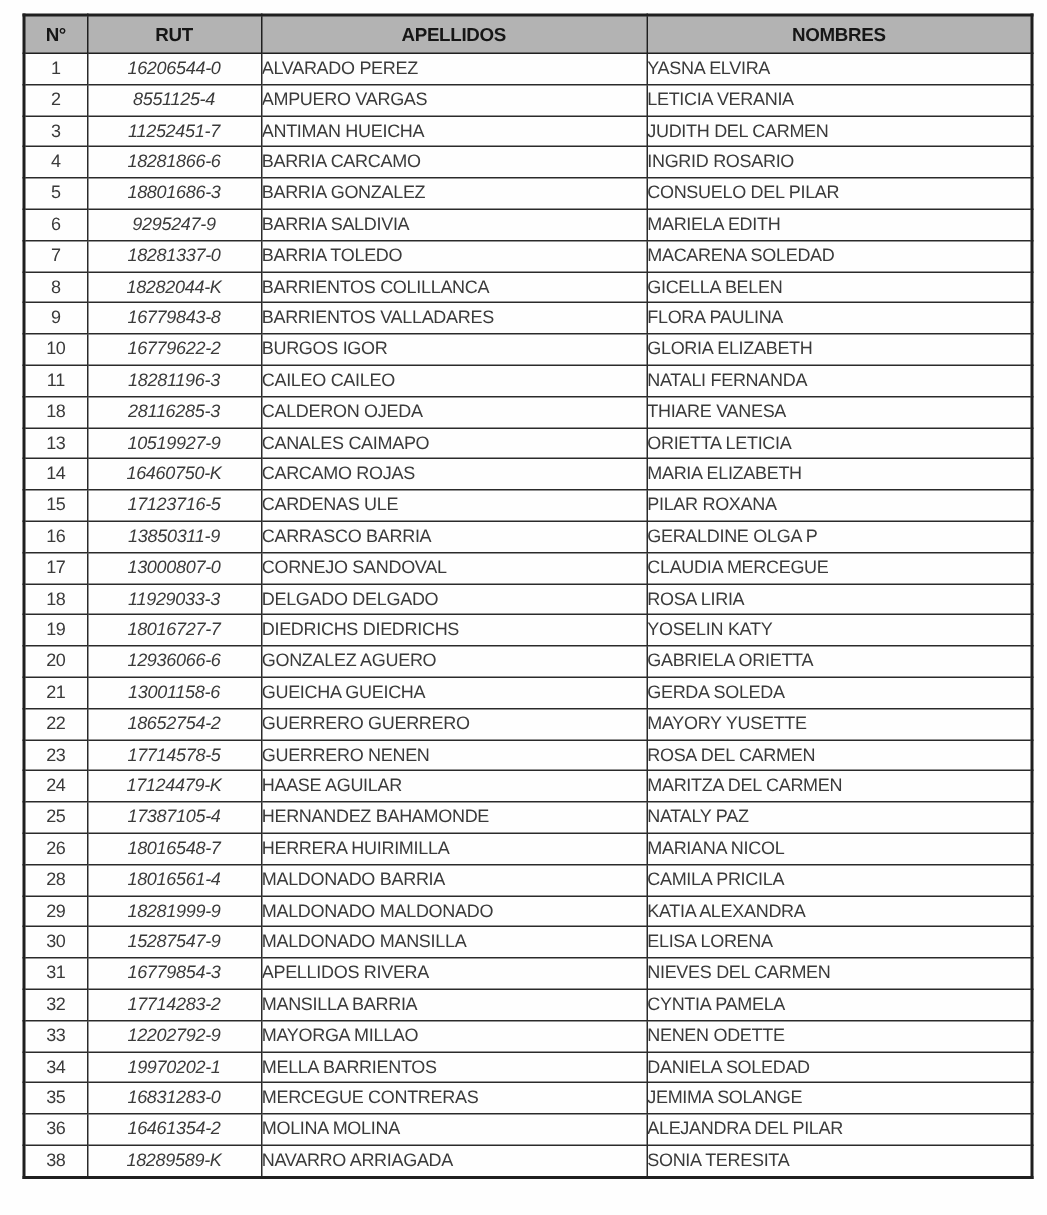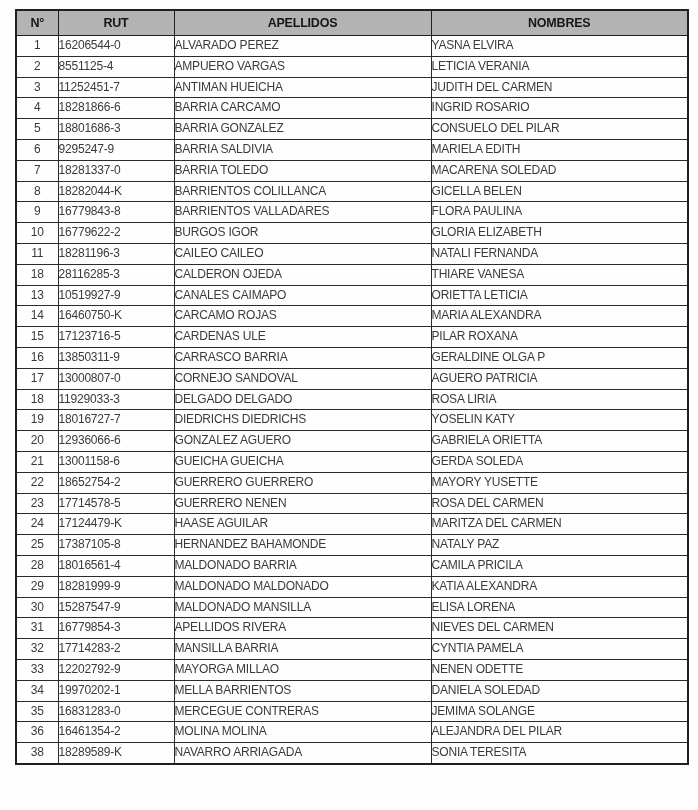--- a/index.html
+++ b/index.html
@@ -48,21 +48,21 @@
     height: 19.8px;
     font-size: 12px;
     letter-spacing: -0.2px;
     color: #3a3a3a;
     padding: 0;
     line-height: 19.8px;
     white-space: nowrap;
     overflow: hidden;
   }
   td.c-num { text-align: center; }
-  td.c-rut { text-align: left; }
+  td.c-rut { text-align: center; font-style: italic; }
   td.c-ape, td.c-nom { text-align: left; padding-left: 6px; }
 </style>
 </head>
 <body>
 
 <div class="page">
   <table class="roster">
     <colgroup>
       <col class="c-num">
       <col class="c-rut">
@@ -166,42 +166,42 @@
     <td class="c-num">13</td>
     <td class="c-rut">10519927-9</td>
     <td class="c-ape">CANALES CAIMAPO</td>
     <td class="c-nom">ORIETTA LETICIA</td>
   </tr>
 
   <tr>
     <td class="c-num">14</td>
     <td class="c-rut">16460750-K</td>
     <td class="c-ape">CARCAMO ROJAS</td>
-    <td class="c-nom">MARIA ALEXANDRA</td>
+    <td class="c-nom">MARIA ELIZABETH</td>
   </tr>
 
   <tr>
     <td class="c-num">15</td>
     <td class="c-rut">17123716-5</td>
     <td class="c-ape">CARDENAS ULE</td>
     <td class="c-nom">PILAR ROXANA</td>
   </tr>
 
   <tr>
     <td class="c-num">16</td>
     <td class="c-rut">13850311-9</td>
     <td class="c-ape">CARRASCO BARRIA</td>
     <td class="c-nom">GERALDINE OLGA P</td>
   </tr>
 
   <tr>
     <td class="c-num">17</td>
     <td class="c-rut">13000807-0</td>
     <td class="c-ape">CORNEJO SANDOVAL</td>
-    <td class="c-nom">AGUERO PATRICIA</td>
+    <td class="c-nom">CLAUDIA MERCEGUE</td>
   </tr>
 
   <tr>
     <td class="c-num">18</td>
     <td class="c-rut">11929033-3</td>
     <td class="c-ape">DELGADO DELGADO</td>
     <td class="c-nom">ROSA LIRIA</td>
   </tr>
 
   <tr>
@@ -241,25 +241,31 @@
 
   <tr>
     <td class="c-num">24</td>
     <td class="c-rut">17124479-K</td>
     <td class="c-ape">HAASE AGUILAR</td>
     <td class="c-nom">MARITZA DEL CARMEN</td>
   </tr>
 
   <tr>
     <td class="c-num">25</td>
-    <td class="c-rut">17387105-8</td>
+    <td class="c-rut">17387105-4</td>
     <td class="c-ape">HERNANDEZ BAHAMONDE</td>
     <td class="c-nom">NATALY PAZ</td>
   </tr>
 
+  <tr>
+    <td class="c-num">26</td>
+    <td class="c-rut">18016548-7</td>
+    <td class="c-ape">HERRERA HUIRIMILLA</td>
+    <td class="c-nom">MARIANA NICOL</td>
+  </tr>
 
 
   <tr>
     <td class="c-num">28</td>
     <td class="c-rut">18016561-4</td>
     <td class="c-ape">MALDONADO BARRIA</td>
     <td class="c-nom">CAMILA PRICILA</td>
   </tr>
 
   <tr>

